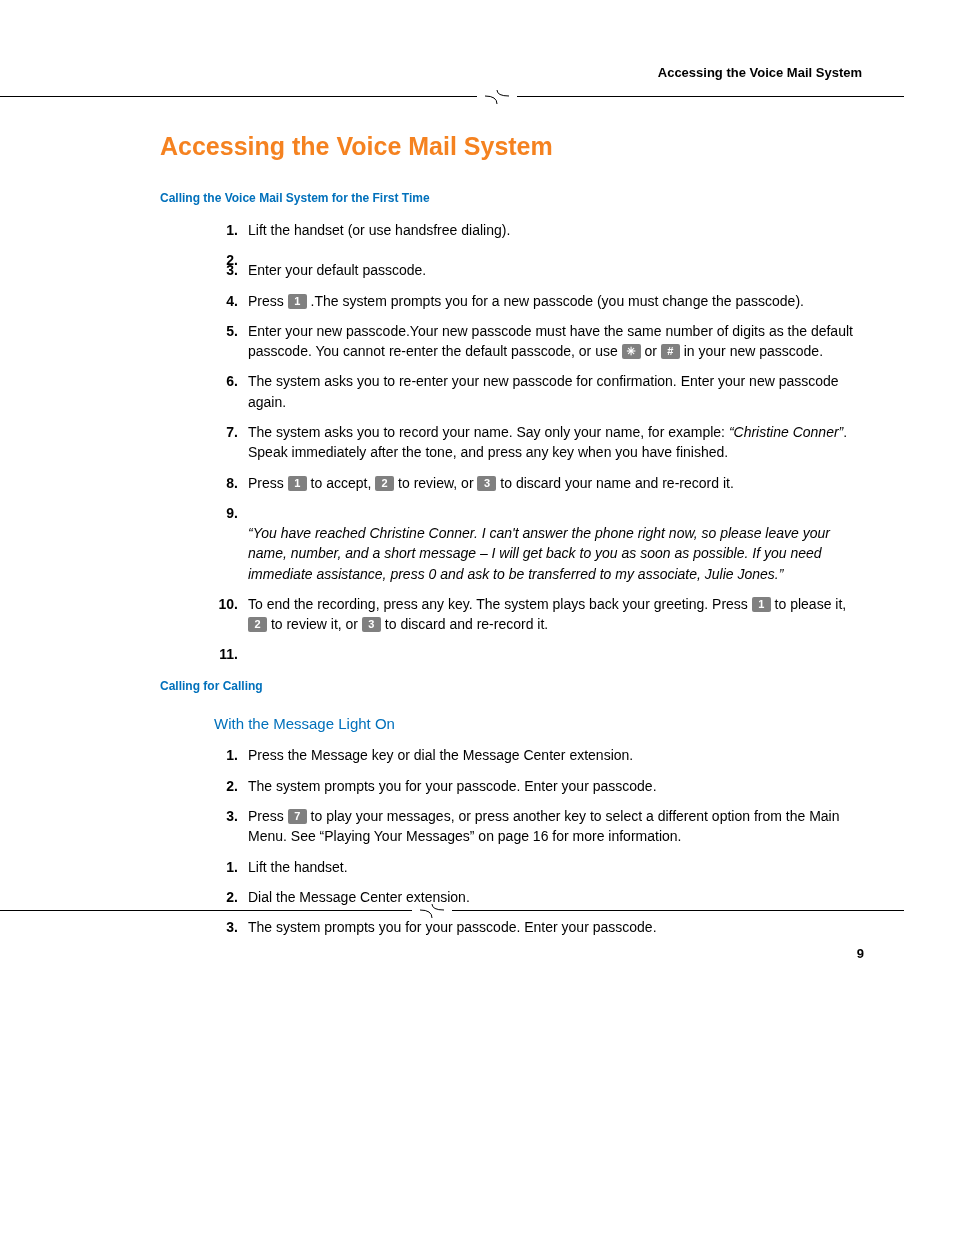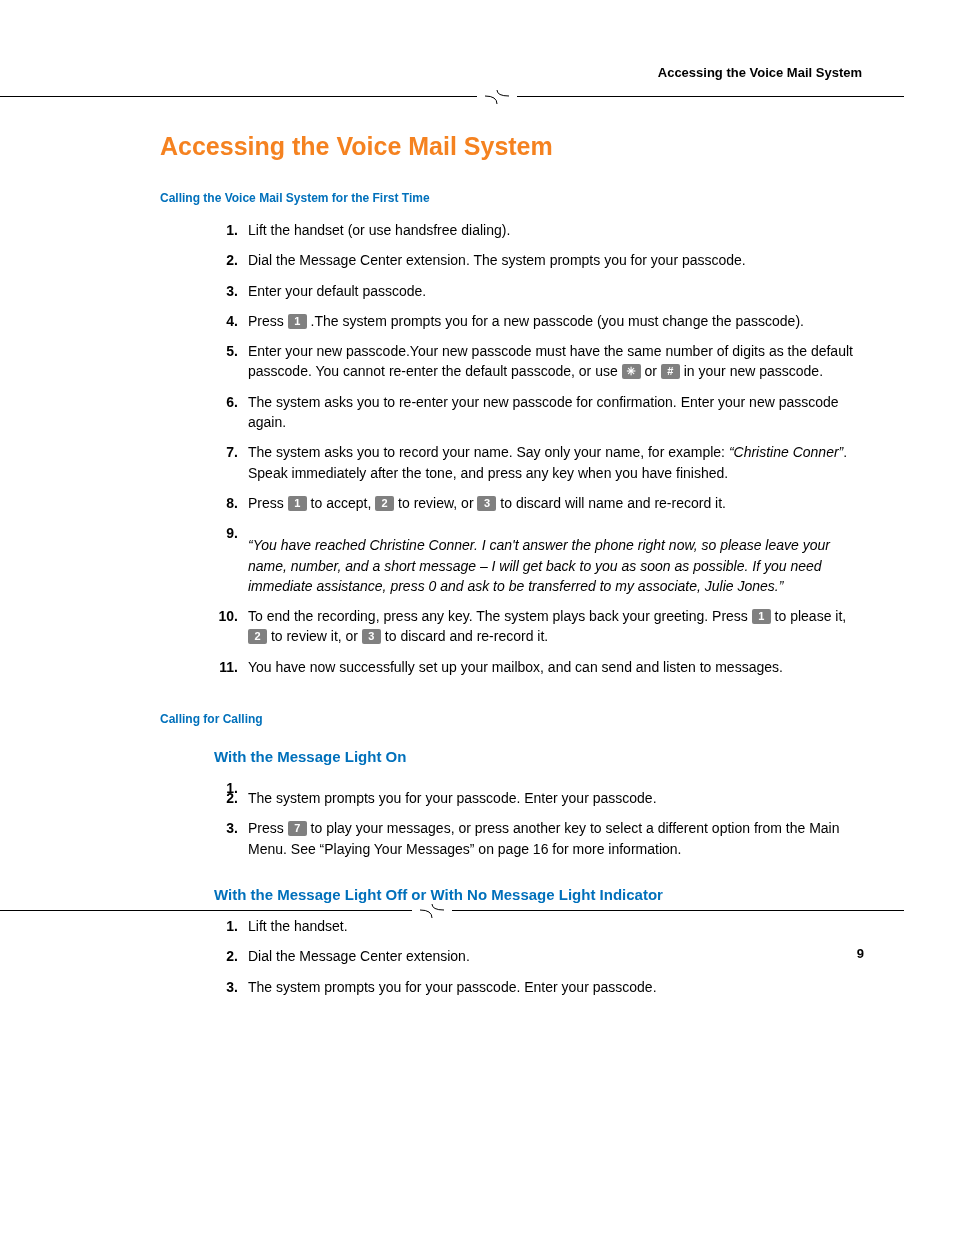--- a/index.html
+++ b/index.html
@@ -53,21 +53,21 @@
   }
   h2 {
     color: #0070bb;
     font-size: 12px;
     font-weight: bold;
     margin: 30px 0 10px 30px;
   }
   h3 {
     color: #0070bb;
     font-size: 15px;
-    font-weight: bold;
+    font-weight: normal;
     margin: 22px 0 8px 84px;
   }
   ol.steps {
     list-style: none;
     margin: 0 0 0 84px;
     padding: 0;
     font-size: 14px;
     line-height: 1.45;
   }
   ol.steps > li {
@@ -77,21 +77,21 @@
   ol.steps > li > .num {
     position: absolute;
     left: 0;
     top: 5px;
     font-weight: bold;
     text-align: right;
     width: 24px;
   }
   .blockquote {
     font-style: italic;
-    margin-top: 12px;
+    margin-top: 20px;
   }
   .italic { font-style: italic; }
   .key {
     display: inline-block;
     background: #808080;
     color: #fff;
     font-style: normal;
     font-weight: bold;
     font-size: 11px;
     line-height: 15px;
@@ -134,56 +134,55 @@
     </div>
     <div class="hr-line hr-right"></div>
   </div>
 
   <h1>Accessing the Voice Mail System</h1>
 
   <h2>Calling the Voice Mail System for the First Time</h2>
 
   <ol class="steps">
     <li><span class="num">1.</span><span>Lift the handset (or use handsfree dialing).</span></li>
-    <li><span class="num">2.</span><span>Dial the Message Center extension. The system prompts you for your passcode.</span></li>
+    <li><span class="num">2.</span></li>
     <li><span class="num">3.</span><span>Enter your default passcode.</span></li>
     <li><span class="num">4.</span>
       <span>Press </span><span class="key">1</span><span> .The system prompts you for a new passcode (you must change the passcode).</span>
     </li>
     <li><span class="num">5.</span>
       <span>Enter your new passcode.Your new passcode must have the same number of digits as the default passcode. You cannot re-enter the default passcode, or use </span><span class="key">✳</span><span> or </span><span class="key">#</span><span> in your new passcode.</span>
     </li>
     <li><span class="num">6.</span><span>The system asks you to re-enter your new passcode for confirmation. Enter your new passcode again.</span></li>
     <li><span class="num">7.</span>
       <span>The system asks you to record your name. Say only your name, for example: </span><span class="italic">“Christine Conner”</span><span>. Speak immediately after the tone, and press any key when you have finished.</span>
     </li>
     <li><span class="num">8.</span>
-      <span>Press </span> <span class="key">1</span><span> to accept, </span><span class="key">2</span><span> to review, or </span><span class="key">3</span><span> to discard will name and re-record it.</span>
+      <span>Press </span> <span class="key">1</span><span> to accept, </span><span class="key">2</span><span> to review, or </span><span class="key">3</span><span> to discard your name and re-record it.</span>
     </li>
     <li><span class="num">9.</span>
       <div class="blockquote">“You have reached Christine Conner. I can't answer the phone right now, so please leave your name, number, and a short message – I will get back to you as soon as possible. If you need immediate assistance, press 0 and ask to be transferred to my associate, Julie Jones.”</div>
     </li>
     <li><span class="num">10.</span>
       <span>To end the recording, press any key. The system plays back your greeting. Press </span><span class="key">1</span><span> to please it, </span><span class="key">2</span><span> to review it, or </span><span class="key">3</span><span> to discard and re-record it.</span>
     </li>
-    <li><span class="num">11.</span><span>You have now successfully set up your mailbox, and can send and listen to messages.</span></li>
+    <li><span class="num">11.</span></li>
   </ol>
 
   <h2>Calling for Calling</h2>
 
   <h3>With the Message Light On</h3>
   <ol class="steps">
-    <li><span class="num">1.</span></li>
+    <li><span class="num">1.</span><span>Press the Message key or dial the Message Center extension.</span></li>
     <li><span class="num">2.</span><span>The system prompts you for your passcode. Enter your passcode.</span></li>
     <li><span class="num">3.</span>
       <span>Press </span><span class="key">7</span><span> to play your messages, or press another key to select a different option from the Main Menu. See “Playing Your Messages” on page 16 for more information.</span>
     </li>
   </ol>
 
-  <h3>With the Message Light Off or With No Message Light Indicator</h3>
   <ol class="steps">
     <li><span class="num">1.</span><span>Lift the handset.</span></li>
     <li><span class="num">2.</span><span>Dial the Message Center extension.</span></li>
     <li><span class="num">3.</span><span>The system prompts you for your passcode. Enter your passcode.</span></li>
   </ol>
 
   <div class="footer">
     <div class="hr-wrap">
       <div class="hr-line hr-left"></div>
       <div class="hr-notch">

